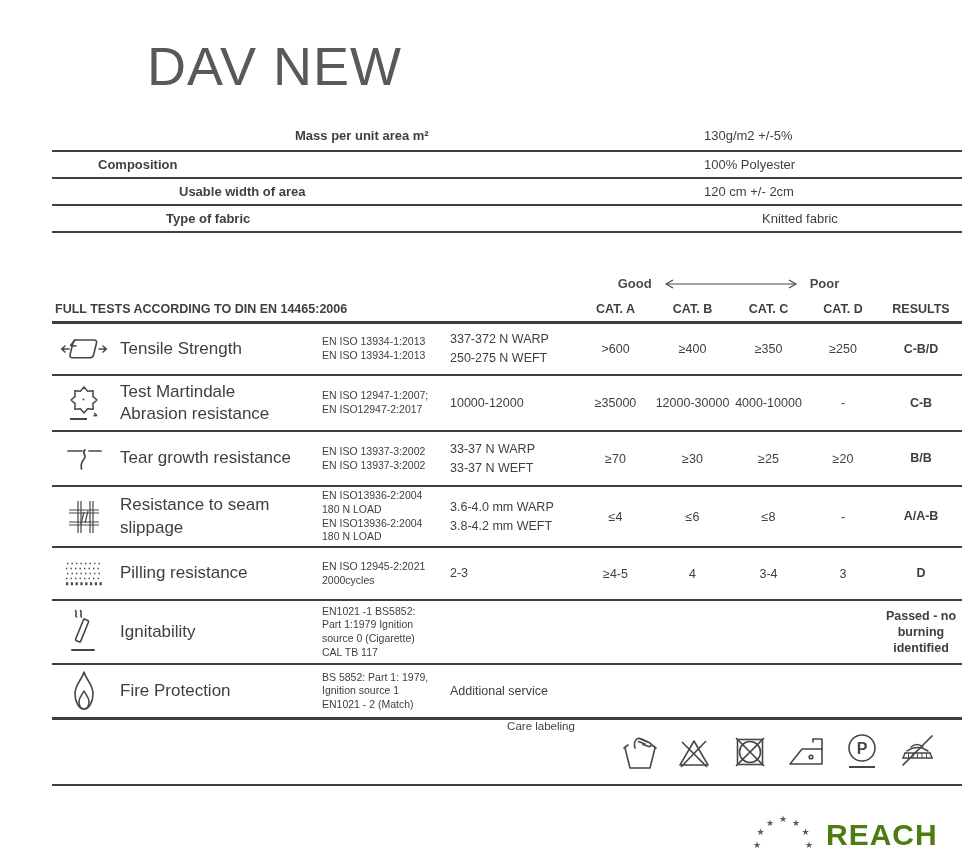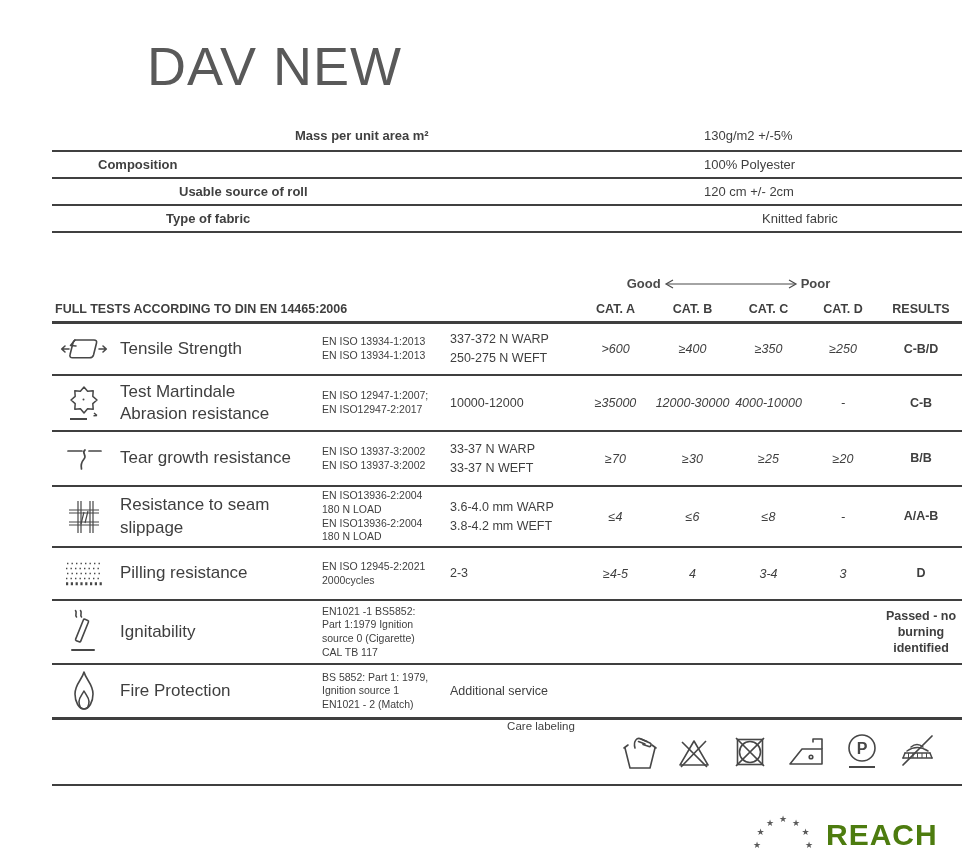--- a/index.html
+++ b/index.html
@@ -20,35 +20,35 @@
   .pr1 .prop-label{left:243px;}
   .pr2 .prop-label{left:46px;}
   .pr3 .prop-label{left:127px;}
   .pr4 .prop-label{left:114px;}
   .pr4 .prop-value{left:710px;}
 
   
   .tests{position:absolute;left:52px;top:240px;width:910px;}
   .t-grid{display:grid;grid-template-columns:63px 203px 124px 135px 77px 77px 75px 74px 82px;align-items:center;}
   .scale-row{height:25px;}
-  .scale-cell{grid-column:5/9;display:flex;align-items:center;justify-content:center;text-align:center;}
+  .scale-cell{grid-column:5/9;display:flex;align-items:center;justify-content:center;gap:9px;text-align:center;}
   .scale-txt{font-weight:700;font-size:13px;color:#4a4a4a;}
   .head-row{height:25px;border-bottom:3px solid #3f3f3f;}
   .head-title{grid-column:1/5;font-weight:700;font-size:12.5px;padding-left:3px;white-space:nowrap;align-self:end;padding-bottom:5px;}
   .head-cat{font-weight:700;font-size:12.5px;text-align:center;align-self:end;padding-bottom:5px;}
 
   .test-row{border-bottom:2px solid #3f3f3f;}
   .tr0{min-height:50px;} .tr1{min-height:54px;} .tr2{min-height:53px;}
   .tr3{min-height:59px;} .tr4{min-height:51px;} .tr5{min-height:62px;}
   .tr6{min-height:52px;border-bottom-width:3px;}
   .cell-icon{display:flex;align-items:center;justify-content:center;}
   .cell-name{font-size:17px;padding-left:5px;line-height:1.3;}
   .cell-std{font-size:10.5px;padding-left:4px;line-height:1.3;}
   .cell-val{font-size:12.5px;padding-left:8px;line-height:1.5;}
-  .cell-cat{font-size:12.5px;text-align:center;white-space:nowrap;font-style:italic;}
+  .cell-cat{font-size:12.5px;text-align:center;white-space:nowrap;}
   .cell-res{font-size:12.5px;font-weight:700;text-align:center;line-height:1.3;}
   .ln{display:block;}
 
   
   .care-row{display:flex;align-items:center;min-height:64px;border-bottom:2px solid #3f3f3f;flex-direction:column;}
   .care-label{font-size:11.5px;padding-left:68px;}
   .care-icons{margin-left:auto;margin-right:26px;width:314px;display:flex;justify-content:space-between;align-items:center;}
 
   
   .logo{position:absolute;left:752px;top:783px;display:flex;align-items:center;}
@@ -69,21 +69,21 @@
   <div class="props">
     <div class="prop-row pr1">
       <span class="prop-label">Mass per unit area m²</span>
       <span class="prop-value">130g/m2 +/-5%</span>
     </div>
     <div class="prop-row pr2">
       <span class="prop-label">Composition</span>
       <span class="prop-value">100% Polyester</span>
     </div>
     <div class="prop-row pr3">
-      <span class="prop-label">Usable source of roll</span>
+      <span class="prop-label">Usable width of area</span>
       <span class="prop-value">120 cm +/- 2cm</span>
     </div>
     <div class="prop-row pr4">
       <span class="prop-label">Type of fabric</span>
       <span class="prop-value">Knitted fabric</span>
     </div>
   </div>
 
   <div class="tests">
 

